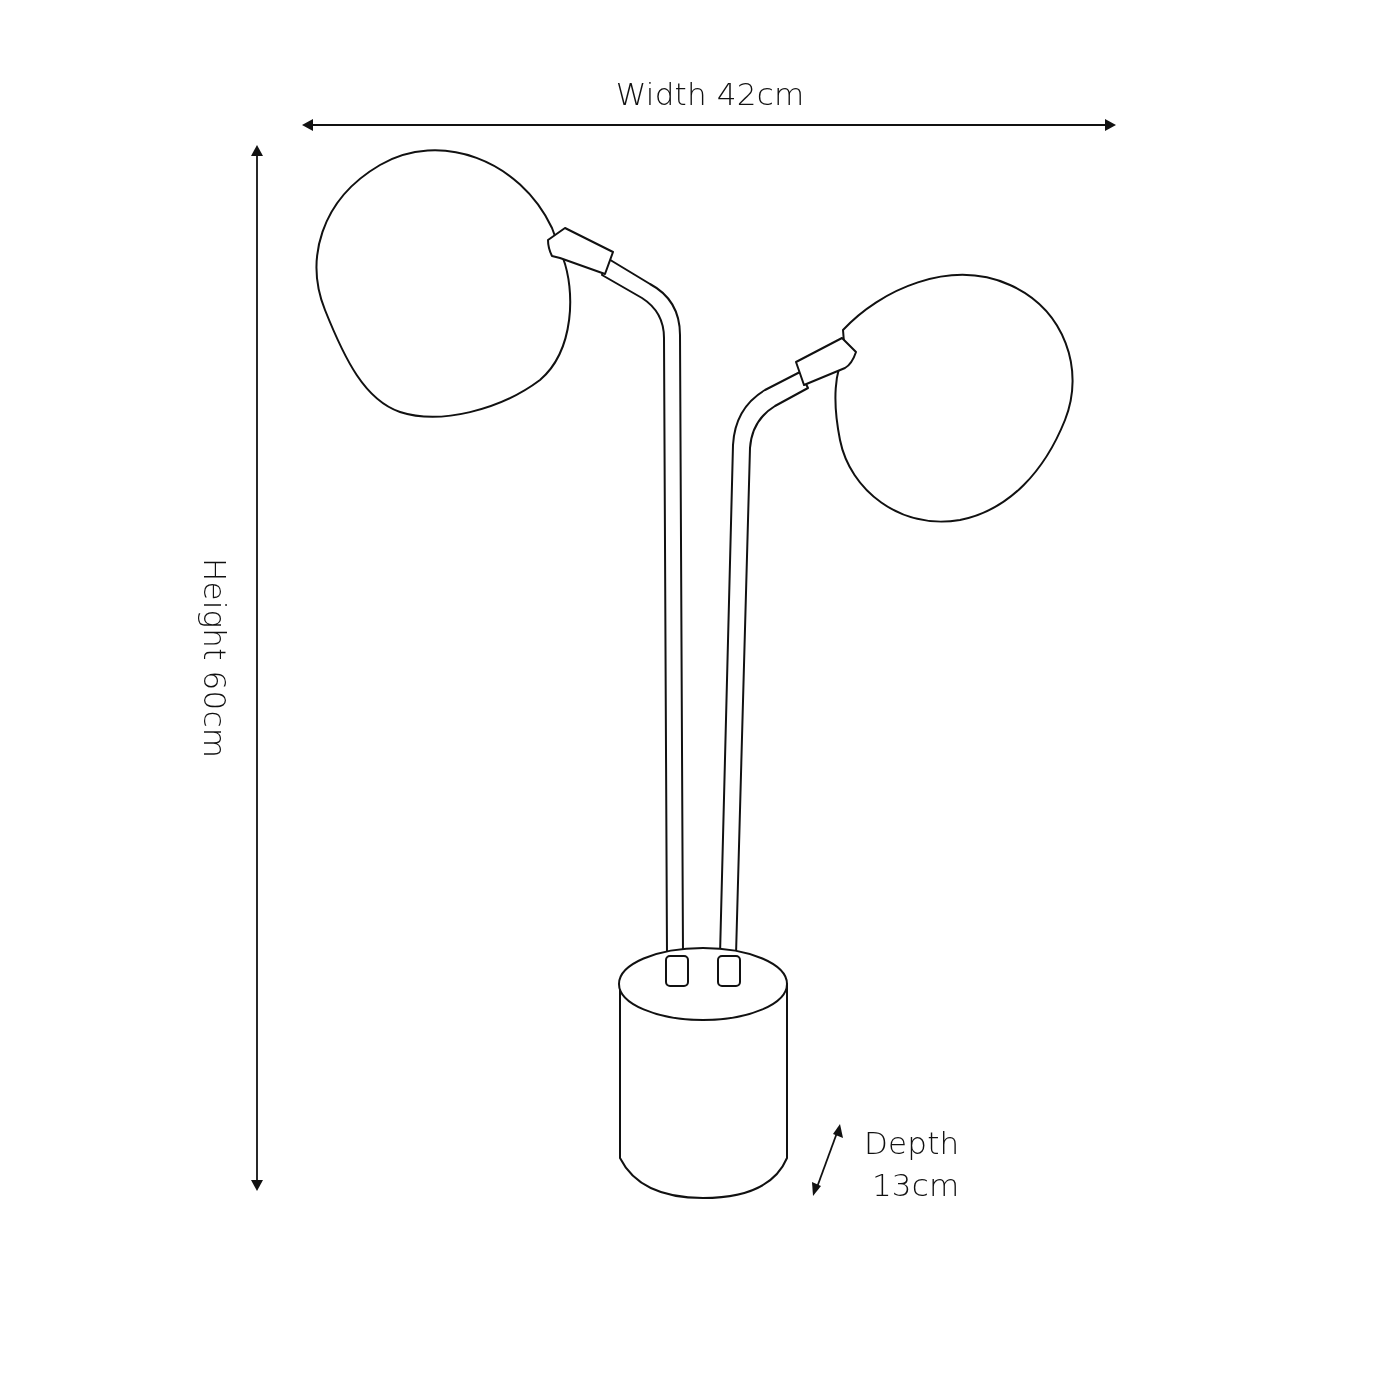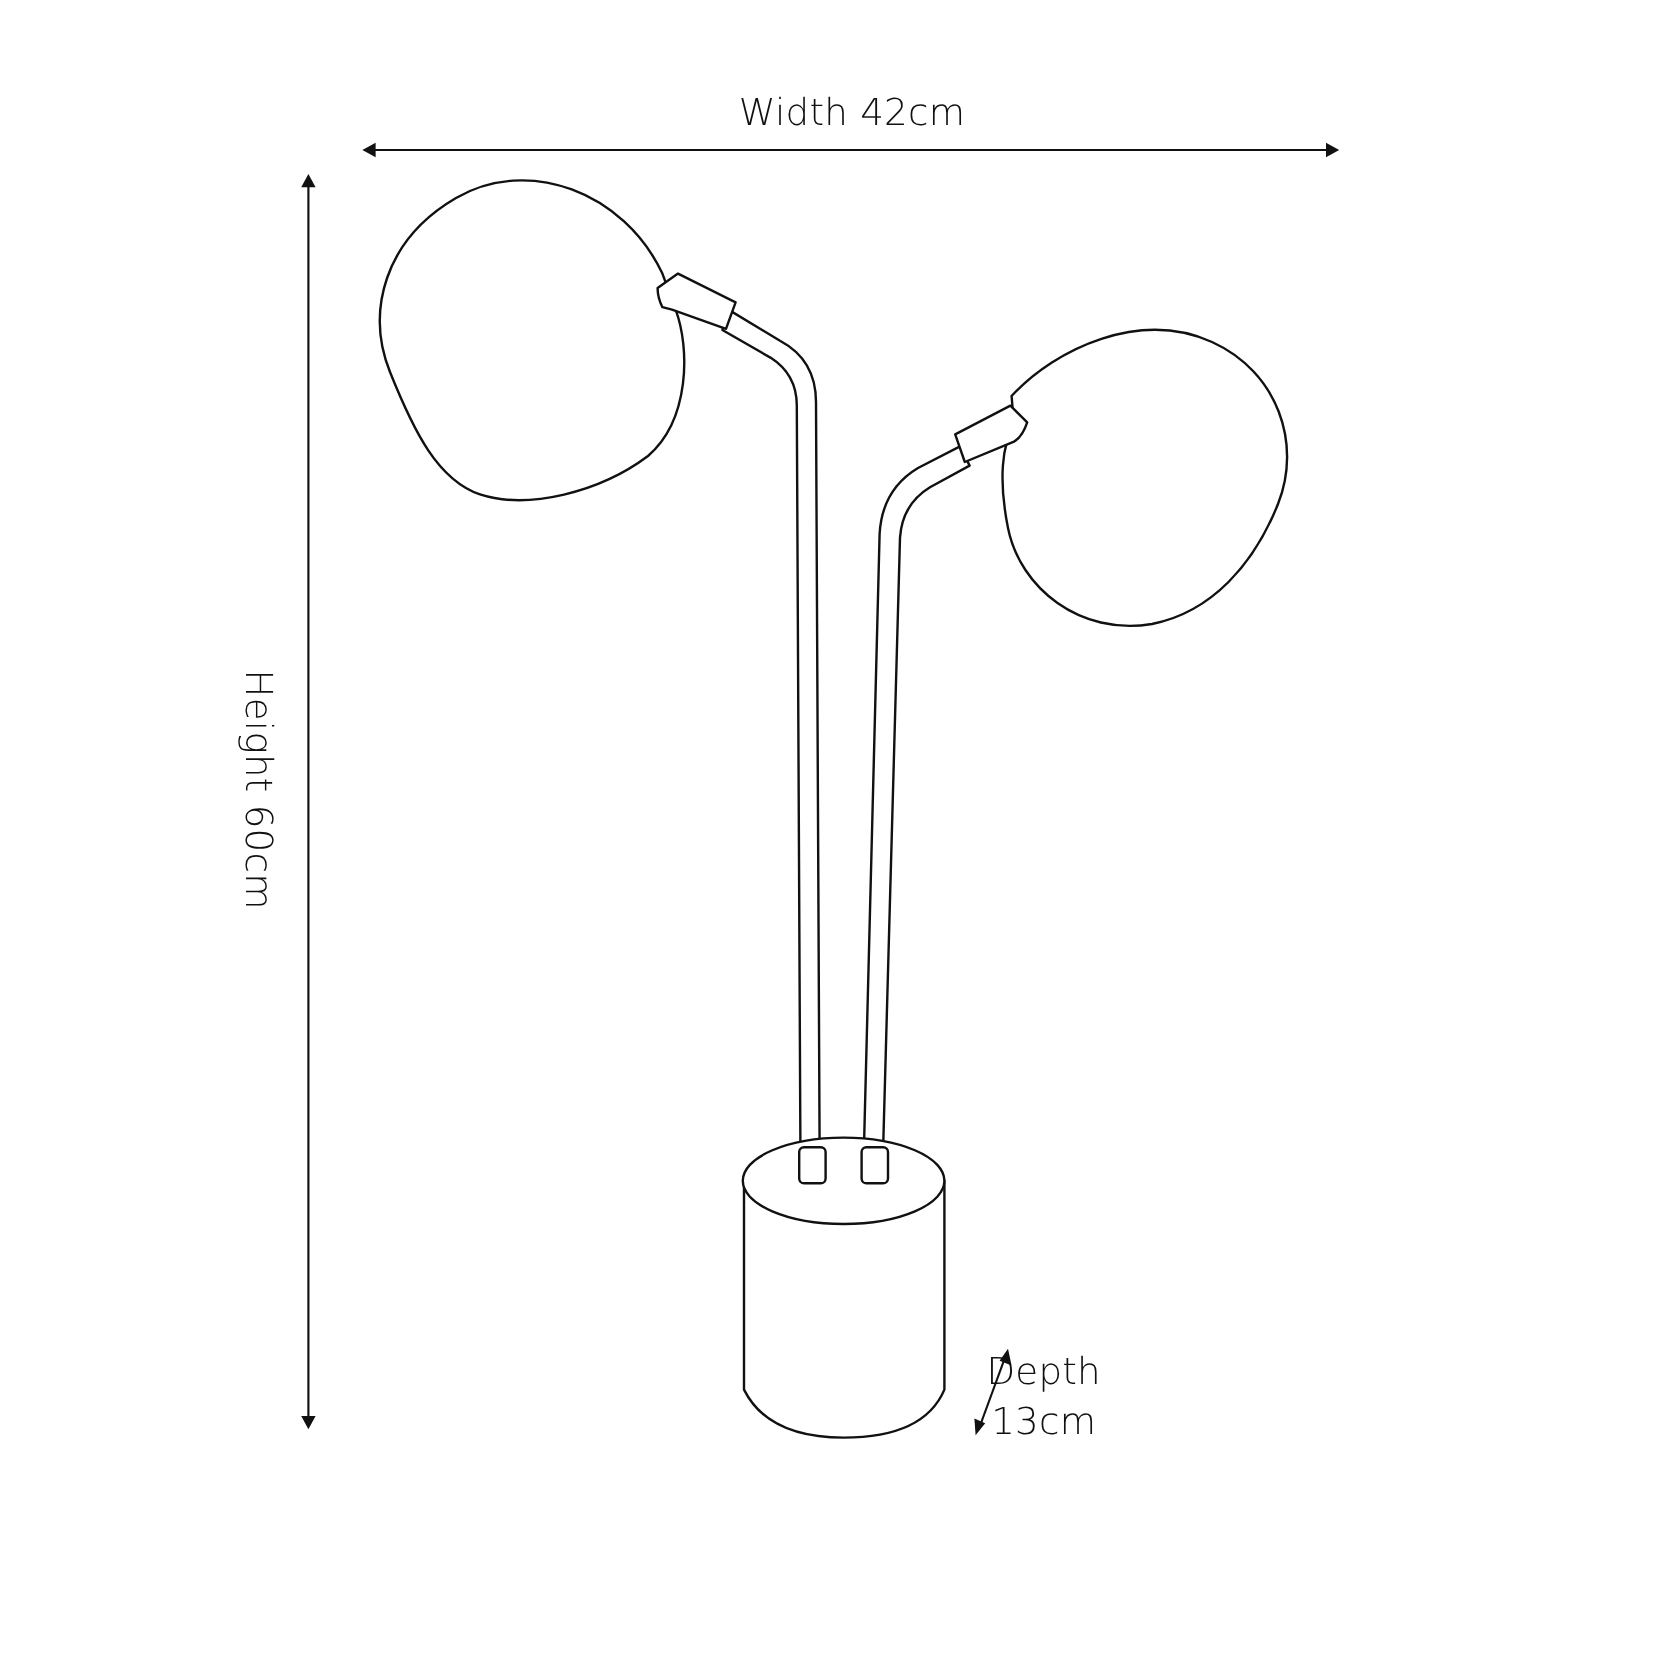--- a/index.html
+++ b/index.html
@@ -1,20 +1,20 @@
 <!DOCTYPE html>
 <html><head>
 <meta charset="utf-8">
 <style>
   html, body { margin:0; padding:0; background:#ffffff; }
   body { width:1389px; height:1389px; position:relative; overflow:hidden; font-family:"DejaVu Sans", sans-serif; color:#111; }
   .label { position:absolute; font-size:31px; font-weight:300; color:#111; white-space:nowrap; letter-spacing:0.2px; }
   #width-label { left:0; width:1420px; text-align:center; top:76px; }
   #height-label { left:215px; top:658px; transform:translate(-50%,-50%) rotate(90deg); transform-origin:center center; }
-  #depth-label { left:822px; top:1122px; line-height:42px; text-align:center; }
+  #depth-label { left:864px; top:1122px; line-height:42px; text-align:right; }
   svg { position:absolute; left:0; top:0; }
   .stroke { fill:#fff; stroke:#111; stroke-width:2; stroke-linejoin:round; stroke-linecap:round; }
   .line { fill:none; stroke:#111; stroke-width:1.8; }
 </style>
 </head>
 <body>
 
 <svg width="1389" height="1389" viewBox="0 0 1389 1389">
 
   <g>

